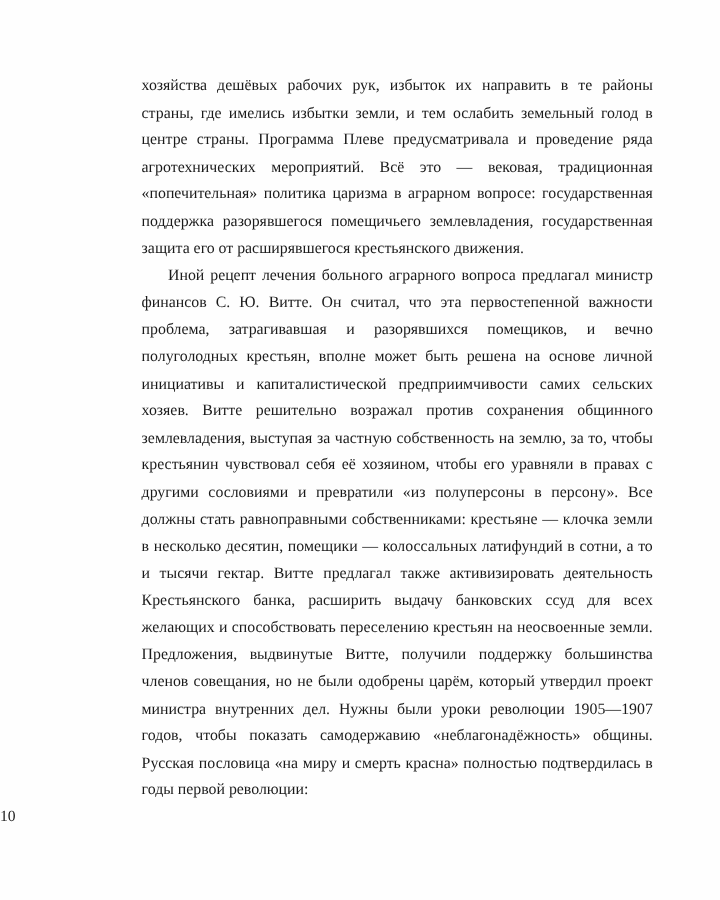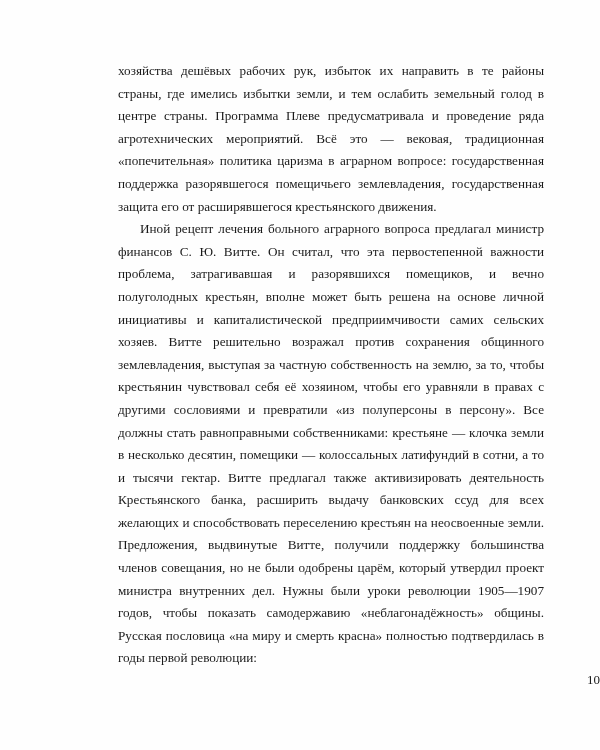--- a/index.html
+++ b/index.html
@@ -35,21 +35,21 @@
     text-indent: 22px;
   }
   .para.first {
     text-indent: 0;
   }
   .page-number {
     position: absolute;
     left: 0;
     right: 0;
     bottom: 62px;
-    text-align: right;
+    text-align: left;
     font-size: 13px;
     color: #1a1a1a;
     font-family: "Liberation Serif", serif;
   }
 </style>
 </head>
 <body>
 
 <div class="page">
 

